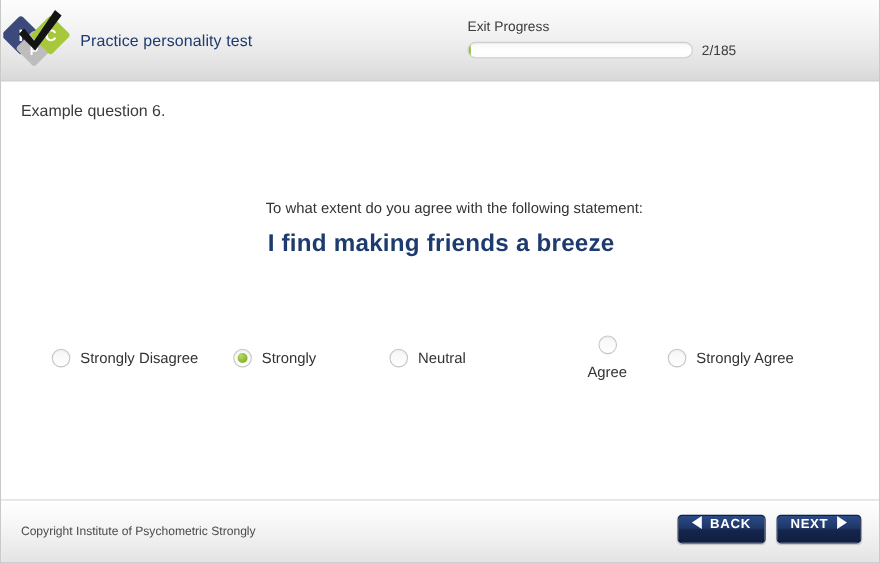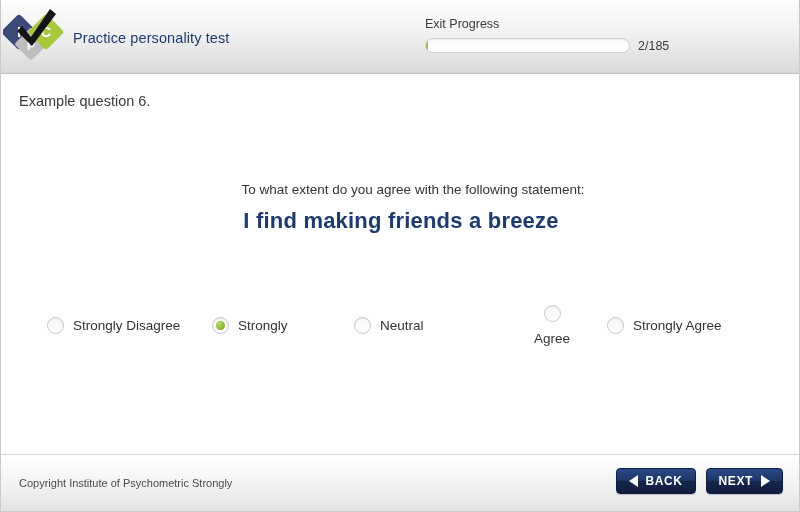--- a/index.html
+++ b/index.html
@@ -220,21 +220,21 @@
   .nav-buttons {
     position: absolute;
     right: 18px;
     top: 13px;
     display: flex;
     gap: 10px;
   }
 
   .nav-btn {
     display: flex;
-    align-items: center;
+    align-items: flex-start;
     justify-content: center;
     gap: 8px;
     height: 26px;
     padding: 0 12px;
     border-radius: 4px;
     border: 1px solid #0d1f42;
     background: linear-gradient(to bottom, #27457f 0%, #1d3465 45%, #122murky 46%, #101f43 100%);
     background: linear-gradient(to bottom, #2b4a87 0%, #1e3666 48%, #15264c 52%, #101d3f 100%);
     color: #ffffff;
     font-size: 12px;

